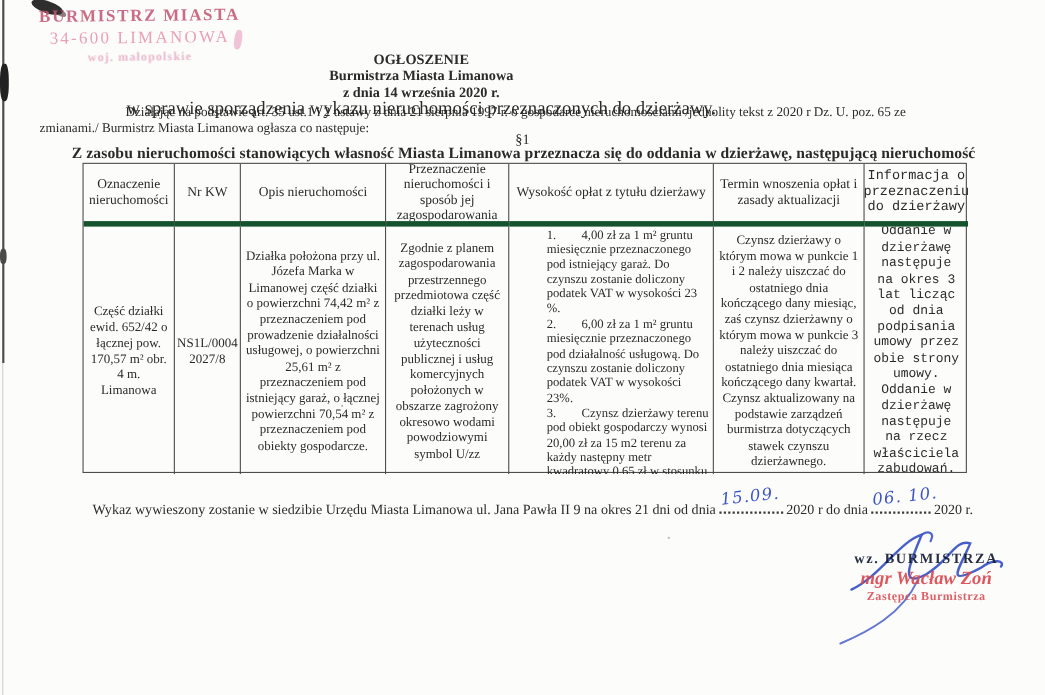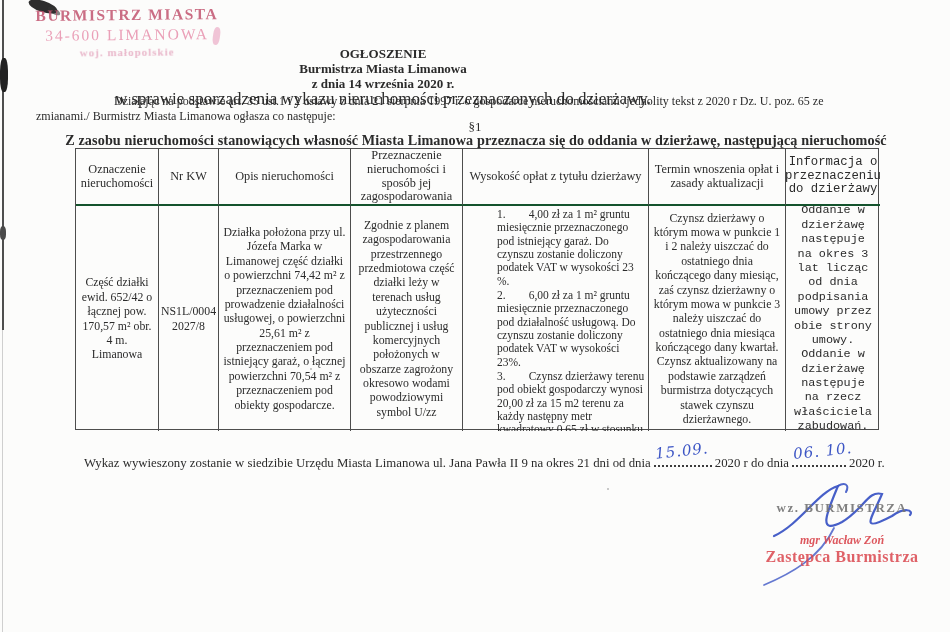--- a/index.html
+++ b/index.html
@@ -32,37 +32,37 @@
   
   .ltable{
     position:absolute;left:75px;top:148px;width:804px;height:282px;
     display:grid;
     grid-template-columns:83px 60px 132px 112px 186px 137px 94px;
     grid-template-rows:57px 225px;
     border:1px solid #4d4d4d;box-sizing:border-box;
   }
   .cell{border-right:1px solid #4d4d4d;box-sizing:border-box;overflow:hidden;}
   .cell.last{border-right:none;font-family:Liberation Mono, monospace;}
-  .th{border-bottom:2px solid #14532d;display:flex;align-items:center;justify-content:center;text-align:center;font-size:12.3px;line-height:1.12;padding:1px 2px;}
+  .th{border-bottom:5px solid #14532d;display:flex;align-items:center;justify-content:center;text-align:center;font-size:12.3px;line-height:1.12;padding:1px 2px;}
   .td{font-size:11.8px;}
   .td.center{display:flex;align-items:center;justify-content:center;text-align:center;padding:0 4px;line-height:1.22;}
   .td.fees{padding:2px 3px 0 3px;text-align:left;font-size:11.5px;line-height:1.16;margin-left:31px;}
   .td.fees p{margin:0 0 1px 0;}
   .td.narrow{padding:0 8px;}
   
   .footer-line{position:absolute;left:84px;top:452px;width:860px;font-size:12.8px;line-height:18px;}
   .date-slot{position:relative;display:inline-block;height:13px;border-bottom:2px dotted #3c3c3c;margin:0 3px;vertical-align:baseline;}
   .date-slot.d1{width:58px;}
   .date-slot.d2{width:54px;}
   .handwriting{position:absolute;left:1px;top:-10px;color:#3d56c5;font-size:15px;font-style:italic;font-family:"DejaVu Serif",serif;transform:rotate(-6deg);letter-spacing:1px;white-space:nowrap;}
   
   .stamp-bottom{position:absolute;left:752px;top:500px;width:180px;text-align:center;}
   .stamp-bottom .s1{font-size:13px;font-weight:bold;letter-spacing:1.5px;opacity:.9;}
-  .stamp-bottom .s2{font-size:12px;font-style:italic;font-weight:bold;margin-top:17px;opacity:.9;}
-  .stamp-bottom .s3{font-size:16px;font-weight:bold;letter-spacing:.5px;opacity:.85;}
+  .stamp-bottom .s2{font-size:17px;font-style:italic;font-weight:bold;opacity:.9;}
+  .stamp-bottom .s3{font-size:11px;font-weight:bold;letter-spacing:.5px;opacity:.85;}
   .sig-svg{position:absolute;left:-18px;top:-22px;width:215px;height:110px;overflow:visible;pointer-events:none;}
   .speck{position:absolute;width:2px;height:2px;background:#b9b9b9;border-radius:50%;}
 </style>
 </head>
 <body>
 
 <div class="page">
 
   <div class="edge-line"></div>
   <div class="edge-line-faint"></div>
@@ -115,18 +115,18 @@
   </div>
 
   <div class="footer-line"><span>Wykaz wywieszony zostanie w siedzibie Urzędu Miasta Limanowa ul. Jana Pawła II 9 na okres 21 dni od dnia</span><span class="date-slot d1"><span class="handwriting">15.09.</span></span><span>2020 r do dnia</span><span class="date-slot d2"><span class="handwriting">06. 10.</span></span><span>2020 r.</span></div>
 
   <div class="stamp-bottom">
     <svg class="sig-svg" viewBox="0 0 215 110">
       <path d="M40,58 C66,46 84,14 104,8 C94,32 82,58 108,44 C130,31 134,12 148,16 C138,40 124,56 158,38 C170,29 180,32 176,37" fill="none" stroke="#3d56c5" stroke-width="2.2" stroke-linecap="round" opacity="0.95"></path>
       <path d="M100,50 C86,80 56,96 30,107" fill="none" stroke="#3d56c5" stroke-width="1.8" stroke-linecap="round" opacity="0.8"></path>
       <path d="M104,8 C110,4 116,6 112,14" fill="none" stroke="#3d56c5" stroke-width="2" stroke-linecap="round" opacity="0.9"></path>
     </svg>
-    <div class="s1" style="color:#737373;">wz. BURMISTRZA</div>
+    <div class="s1" style="color:#0f172a;">wz. BURMISTRZA</div>
     <div class="s2" style="color:#da474e;">mgr Wacław Zoń</div>
     <div class="s3" style="color:#da474e;">Zastępca Burmistrza</div>
   </div>
 
 </div>
 
 </body></html>

